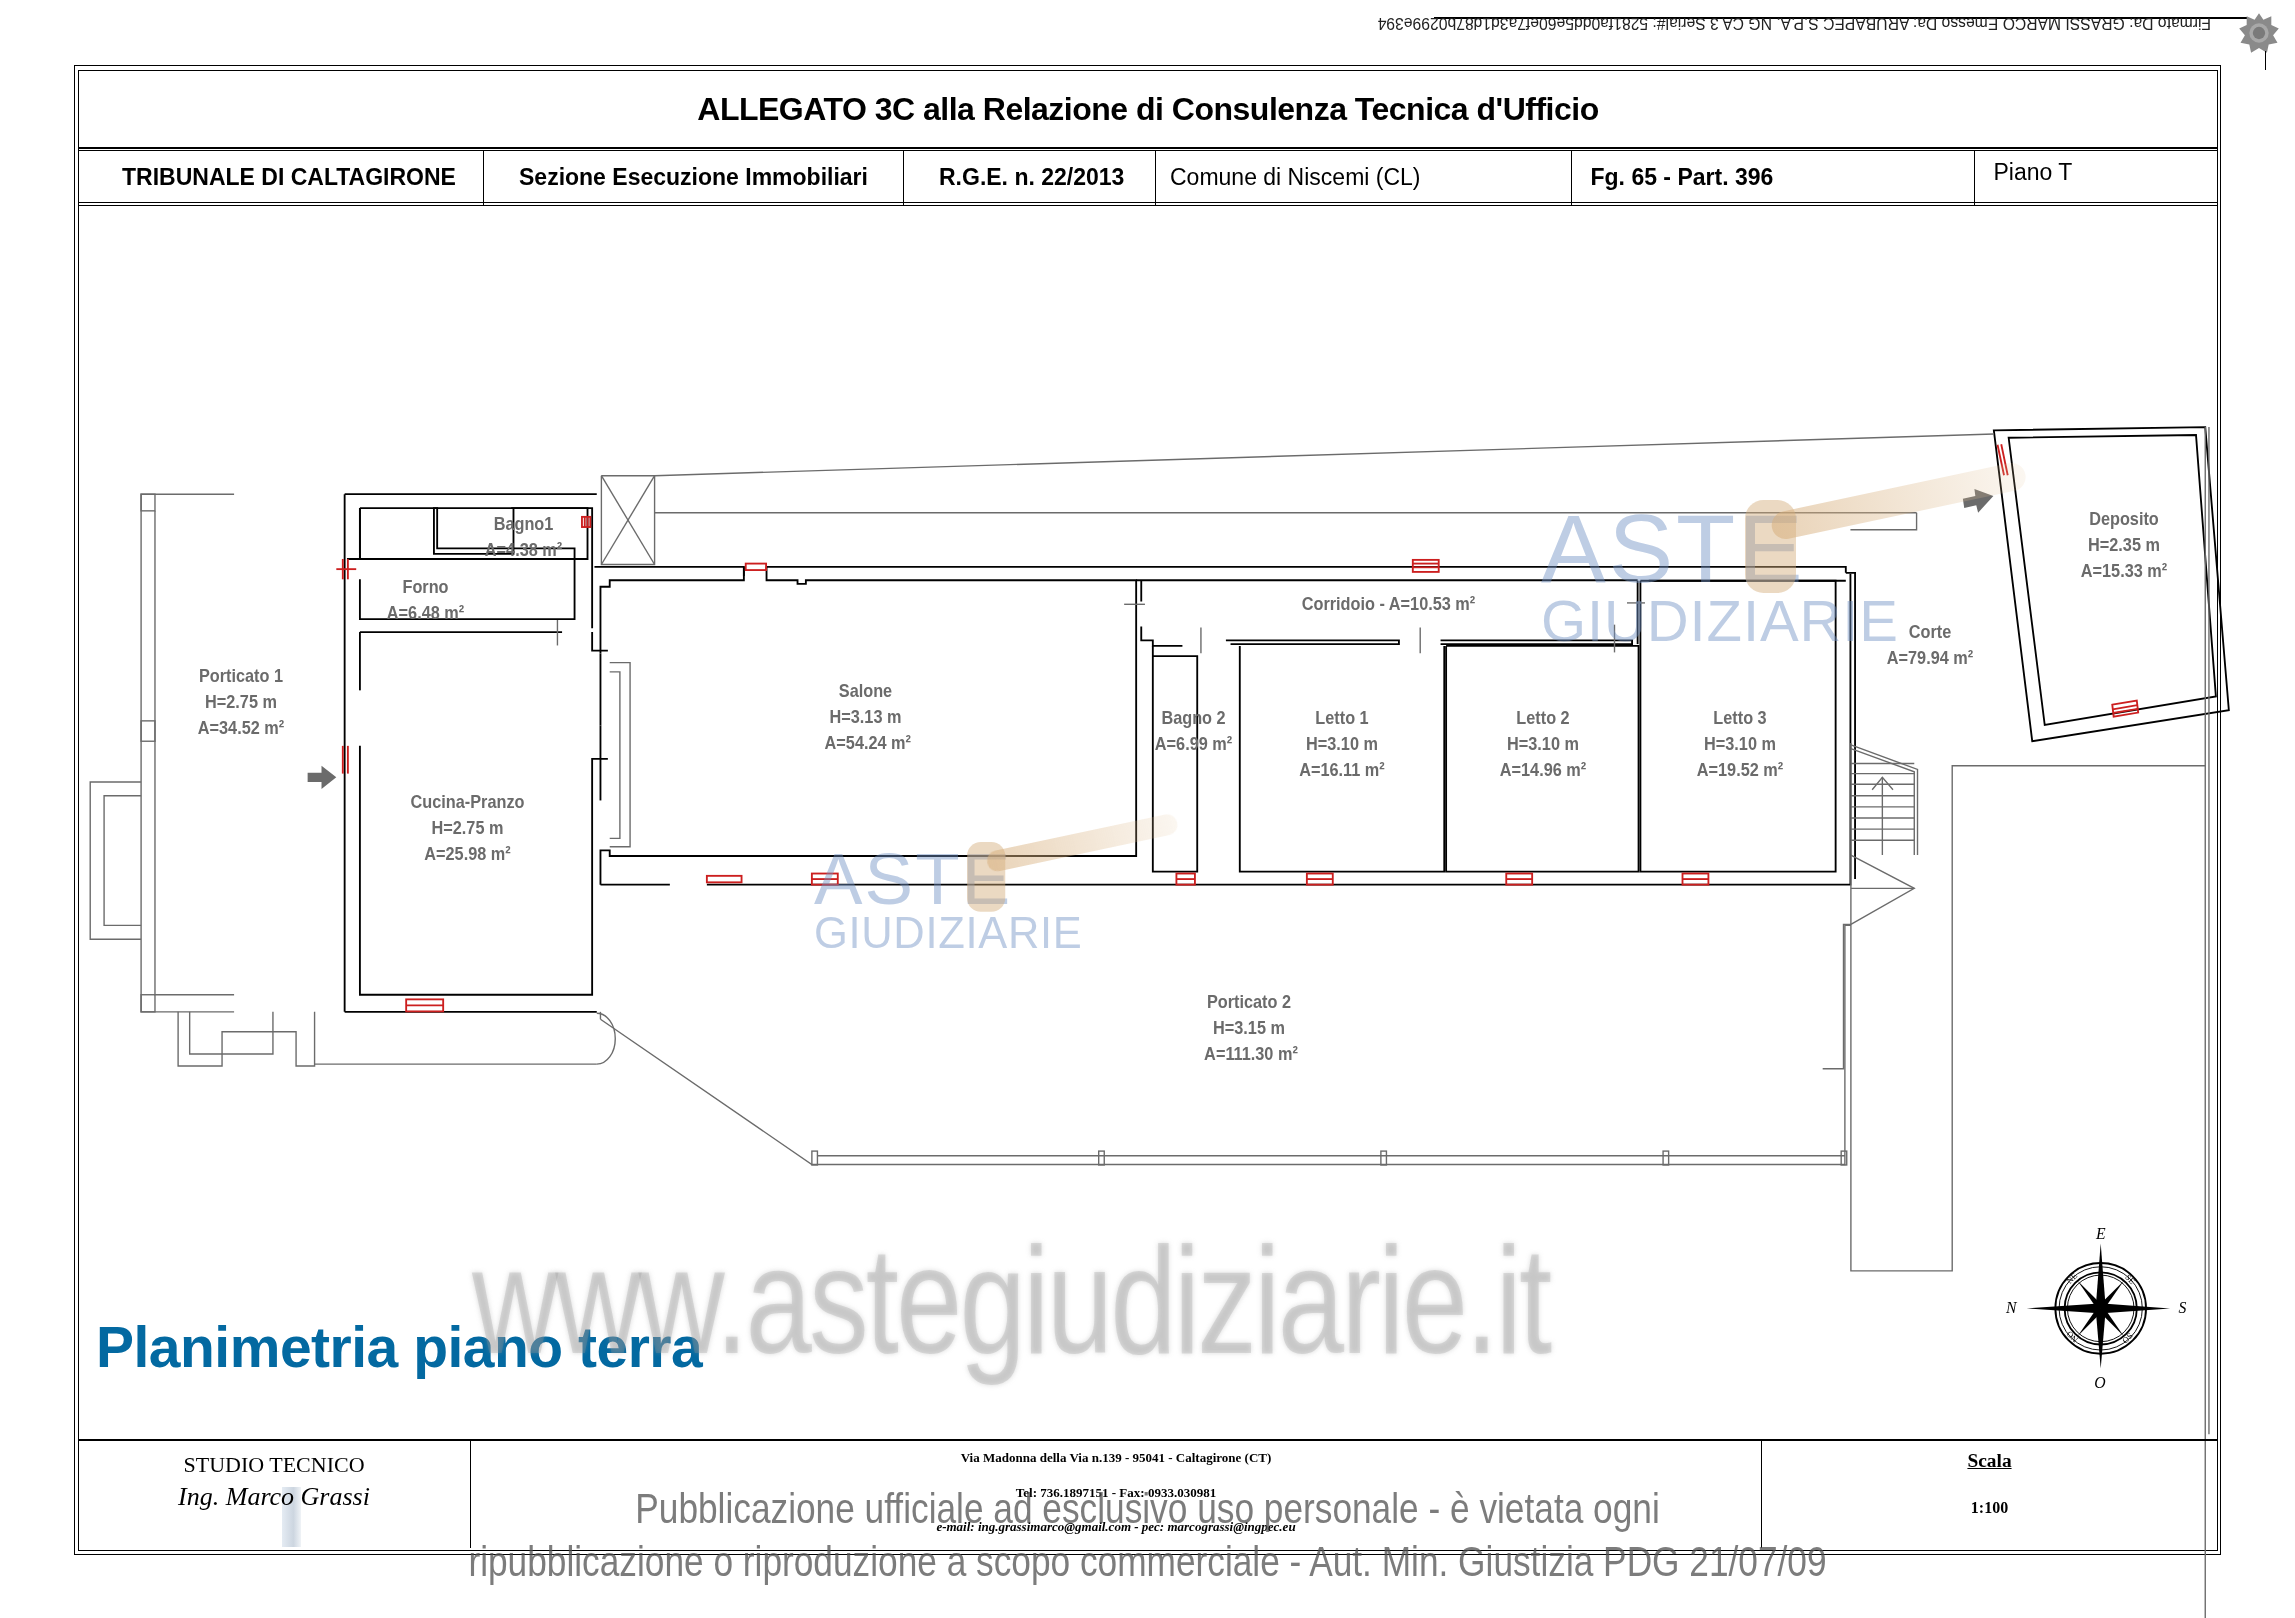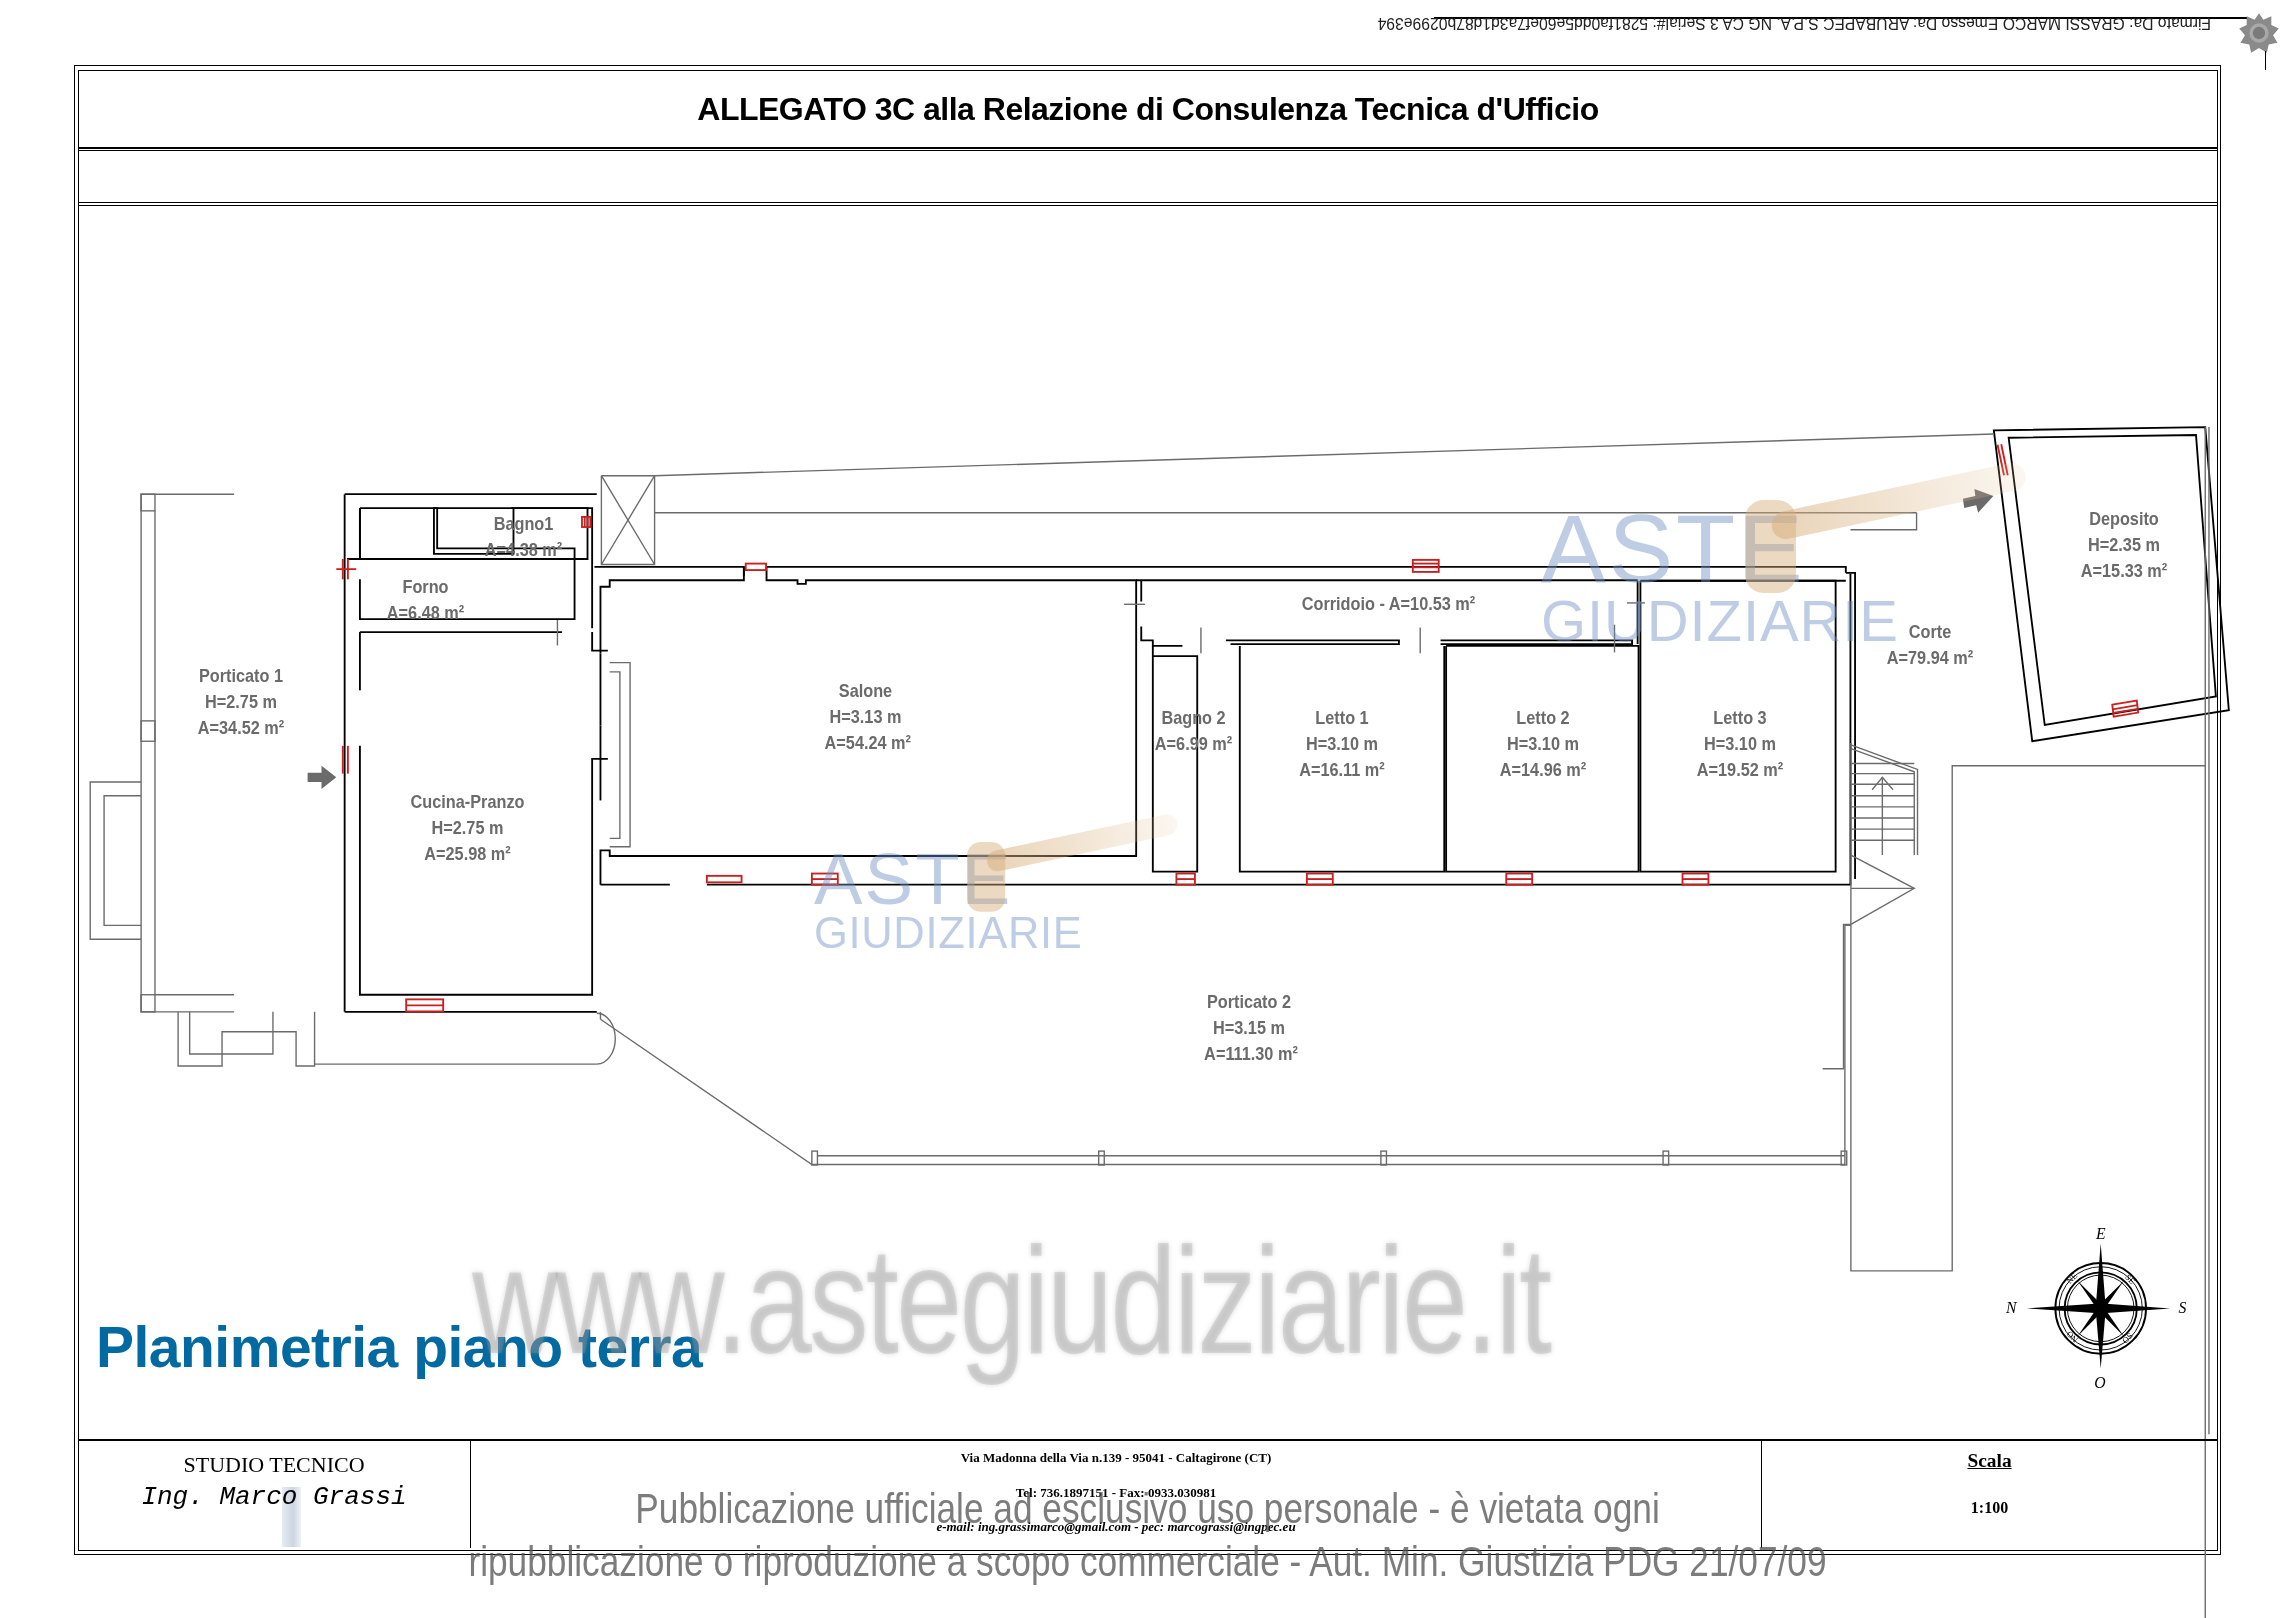--- a/index.html
+++ b/index.html
@@ -18,21 +18,21 @@
   .info-cell { height: 55px; box-sizing: border-box; border-right: 1.9px double #000; display: flex; align-items: center; font-size: 23px; color: #000; padding-left: 14px; }
   .info-cell.bold { font-weight: bold; }
   .info-cell:last-child { border-right: none; }
   
   .plan-title { position: absolute; left: 96px; top: 1314px; font-weight: bold; font-size: 57px; color: #0369a1; letter-spacing: -0.5px; }
   
   .footer-row { position: absolute; left: 78px; top: 1439px; width: 2140px; height: 110px; display: flex; border-top: 2.8px double #000; box-sizing: border-box; }
   .footer-cell { height: 107px; box-sizing: border-box; border-right: 1.9px double #000; position: relative; }
   .footer-cell:last-child { border-right: none; }
   .studio-title { position: absolute; left: 0; width: 100%; top: 11px; text-align: center; font-family: "Liberation Serif", serif; font-size: 22px; color: #000; }
-  .studio-sign { position: absolute; left: 0; width: 100%; top: 41px; text-align: center; font-family: Liberation Mono, monospace; font-style: italic; font-size: 26px; color: #000; }
+  .studio-sign { position: absolute; left: 0; width: 100%; top: 41px; text-align: center; font-family: Liberation Serif, serif; font-style: italic; font-size: 26px; color: #000; }
   .studio-deco { position: absolute; left: 204px; top: 46px; width: 18.5px; height: 60px; background: linear-gradient(90deg, #d9e3ee, #b7c4d3 60%, #e9eef3); opacity: 0.7; }
   .contact-line { position: absolute; left: 0; width: 100%; text-align: center; font-family: "Liberation Serif", serif; color: #000; font-size: 13px; }
   .scala-label { position: absolute; left: 0; width: 100%; top: 9.3px; text-align: center; font-family: "Liberation Serif", serif; font-weight: bold; font-size: 19.4px; text-decoration: underline; }
   .scala-value { position: absolute; left: 0; width: 100%; top: 58px; text-align: center; font-family: "Liberation Serif", serif; font-weight: bold; font-size: 16px; }
   
   .wm-big { position: absolute; left: 472px; top: 1212px; font-size: 153px; color: rgba(150,150,150,0.28); letter-spacing: -3.7px; transform: scaleX(0.78); transform-origin: left top; white-space: nowrap; text-shadow: 0 0 6.5px rgba(150,150,150,0.35); pointer-events: none; }
   .wm-disclaimer { position: absolute; left: 0; width: 2295px; text-align: center; color: rgba(80,80,80,0.75); font-size: 43px; transform: scaleX(0.82); transform-origin: center; white-space: nowrap; pointer-events: none; }
   .aste-logo { position: absolute; pointer-events: none; }
   .aste-logo .aste { font-size: 97px; color: rgba(110,145,195,0.45); letter-spacing: 2.8px; line-height: 1; }
   .aste-logo .giud { font-size: 58px; color: rgba(110,145,195,0.45); letter-spacing: 0.9px; line-height: 1; margin-top: -4.6px; }
@@ -59,20 +59,28 @@
 
   <div class="frame-outer"></div>
   <div class="frame-inner"></div>
 
   <div class="title-row">
     <div class="title">ALLEGATO 3C alla Relazione di Consulenza Tecnica d'Ufficio</div>
   </div>
   <div class="hline" style="top:147px;height:1.9px;"></div>
   <div class="hline" style="top:150px;height:0.9px;"></div>
 
+  <div class="info-row">
+    <div class="info-cell bold" style="width:406px;padding-left:44px;">TRIBUNALE DI CALTAGIRONE</div>
+    <div class="info-cell bold" style="width:420px;padding-left:35px;">Sezione Esecuzione Immobiliari</div>
+    <div class="info-cell bold" style="width:252px;padding-left:35px;">R.G.E. n. 22/2013</div>
+    <div class="info-cell" style="width:416px;">Comune di Niscemi (CL)</div>
+    <div class="info-cell bold" style="width:403px;padding-left:18.5px;">Fg. 65 - Part. 396</div>
+    <div class="info-cell" style="width:242px;padding-left:18.5px;align-items:flex-start;padding-top:9.3px;">Piano T</div>
+  </div>
   <div class="hline" style="top:202px;height:1.4px;"></div>
   <div class="hline" style="top:205px;height:0.9px;"></div>
 
   <svg class="abs" style="left:0;top:0;" width="2295" height="1618" viewBox="0 0 4961 3497">
     <g fill="none" stroke-linejoin="miter">
 
       <g stroke="#6b6b6b" stroke-width="3">
         <polyline points="506,1068 305,1068 305,2187 506,2187"></polyline>
         <polyline points="335,1104 335,2150 506,2150"></polyline>
         <rect x="305" y="1068" width="30" height="36"></rect>

